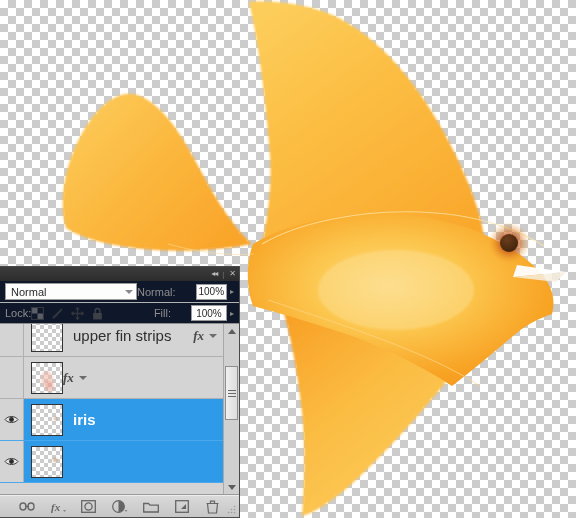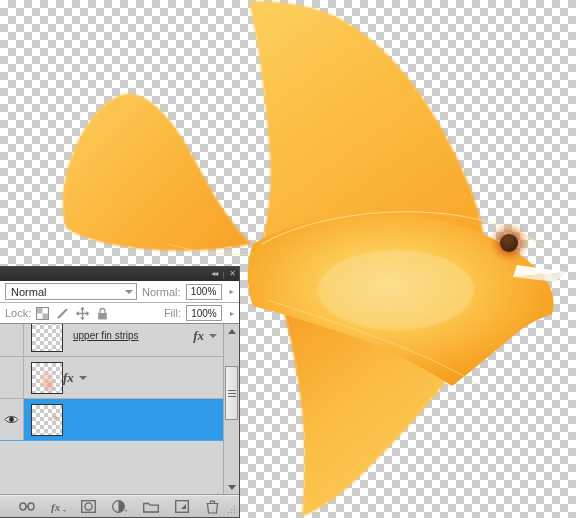--- a/index.html
+++ b/index.html
@@ -62,39 +62,38 @@
   .panel-menu-btn {
     margin-left: auto; display: flex; align-items: center; gap: 2px;
     padding-right: 5px; color: #d8d8d8; font-size: 9px;
   }
   .hamburger { display:inline-block; width: 10px; }
   .hamburger i { display:block; height:1px; background:#dcdcdc; margin:2px 0; }
 
   .blend-row, .lock-row {
     display: flex; align-items: center;
     padding: 2px 5px;
-    gap: 5px;
-    background: #ffffff;
+    background: #0f172a;
     flex: 0 0 auto;
     text-align: right;
   }
   .blend-row { height: 22px; border-bottom: 1px solid #b4b4b4; }
   .lock-row  { height: 21px; border-bottom: 1px solid #8d8d8d; }
 
   .blend-select {
     flex: 0 0 132px; height: 17px;
     background: #fdfdfd; border: 1px solid #9a9a9a;
     display: flex; align-items: center; justify-content: space-between;
     padding: 0 3px 0 5px; font-size: 11px; color: #2c2c2c;
   }
   .caret { width:0;height:0;border-left:4px solid transparent;border-right:4px solid transparent;border-top:4px solid #8a8a8a; }
   .lbl-dim { color: #8e8e8e; font-size: 11px; }
   .num-box {
     width: 36px; height: 16px; background: #fdfdfd; border: 1px solid #9a9a9a;
-    display:flex; align-items:center; justify-content:center; font-size:10px; color:#2b2b2b;
+    display:flex; align-items:center; justify-content:center; font-size:10px; color:#2b2b2b;margin-left:20px;
   }
   .stepper { color: #8a8a8a; font-size: 8px; padding-left: 3px; }
 
   .lock-icons { display:flex; align-items:center; gap: 7px; }
   .lock-ico { width: 13px; height: 13px; opacity: .62; }
 
   
   .layer-list {
     position: relative;
     flex: 1 1 auto;
@@ -126,21 +125,21 @@
       linear-gradient(45deg, #cccccc 25%, transparent 25%, transparent 75%, #cccccc 75%, #cccccc),
       linear-gradient(45deg, #cccccc 25%, transparent 25%, transparent 75%, #cccccc 75%, #cccccc);
     background-size: 8px 8px;
     background-position: 0 0, 4px 4px;
     position: relative; overflow:hidden;
     flex: 0 0 auto;
   }
   .thumb-blob { position:absolute; border-radius:50%; filter: blur(1px); }
   .layer-name {
     flex: 1 1 auto; padding-left: 10px;
-    font-size: 10px; color: #2f2f2f; white-space: nowrap; text-decoration: underline;
+    font-size: 15px; color: #2f2f2f; white-space: nowrap;
   }
   .layer-row.selected .layer-name { color: #ffffff; font-weight: bold; }
   .fx-cell { display:flex; align-items:center; gap:5px; padding-right:6px; }
   .fx-mark { font-style: italic; font-family:"Liberation Serif", serif; font-weight:bold; font-size:13px; color:#4a4a4a; }
   .fx-caret { width:0;height:0;border-left:4px solid transparent;border-right:4px solid transparent;border-top:4px solid #6d6d6d; }
 
   .scrollbar {
     position:absolute; right:0; top:0; bottom:0; width:16px;
     background: #d0d0d0; border-left: 1px solid #a9a9a9;
     display:flex; flex-direction:column; align-items:center;
@@ -306,20 +305,32 @@
           <div class="thumb">
             <div class="thumb-blob" style="left:9px;top:8px;width:12px;height:16px;background:#f0b6a6;opacity:.55;"></div>
             <div class="thumb-blob" style="left:13px;top:18px;width:9px;height:11px;background:#e99a86;opacity:.5;"></div>
           </div>
           <div class="fx-cell">
             <span class="fx-mark">fx</span>
             <span class="fx-caret"></span>
           </div>
         </div>
 
+        <div class="layer-row selected">
+          <div class="eye-cell">
+            <svg width="15" height="11" viewBox="0 0 15 11">
+              <path d="M1 5.5 C4 1.5 11 1.5 14 5.5 C11 9.5 4 9.5 1 5.5 Z" fill="#e2e2e2" stroke="#3a3a3a" stroke-width="1"></path>
+              <circle cx="7.5" cy="5.5" r="2.4" fill="#2b2b2b"></circle>
+            </svg>
+          </div>
+          <div class="thumb">
+            <div class="thumb-blob" style="left:22px;top:12px;width:3px;height:3px;background:#b07a50;opacity:.8;"></div>
+          </div>
+          <div class="layer-name">iris</div>
+        </div>
 
         <div class="layer-row selected">
           <div class="eye-cell">
             <svg width="15" height="11" viewBox="0 0 15 11">
               <path d="M1 5.5 C4 1.5 11 1.5 14 5.5 C11 9.5 4 9.5 1 5.5 Z" fill="#e2e2e2" stroke="#3a3a3a" stroke-width="1"></path>
               <circle cx="7.5" cy="5.5" r="2.4" fill="#2b2b2b"></circle>
             </svg>
           </div>
           <div class="thumb">
             <div class="thumb-blob" style="left:21px;top:11px;width:4px;height:4px;background:#c08a5e;opacity:.75;"></div>

